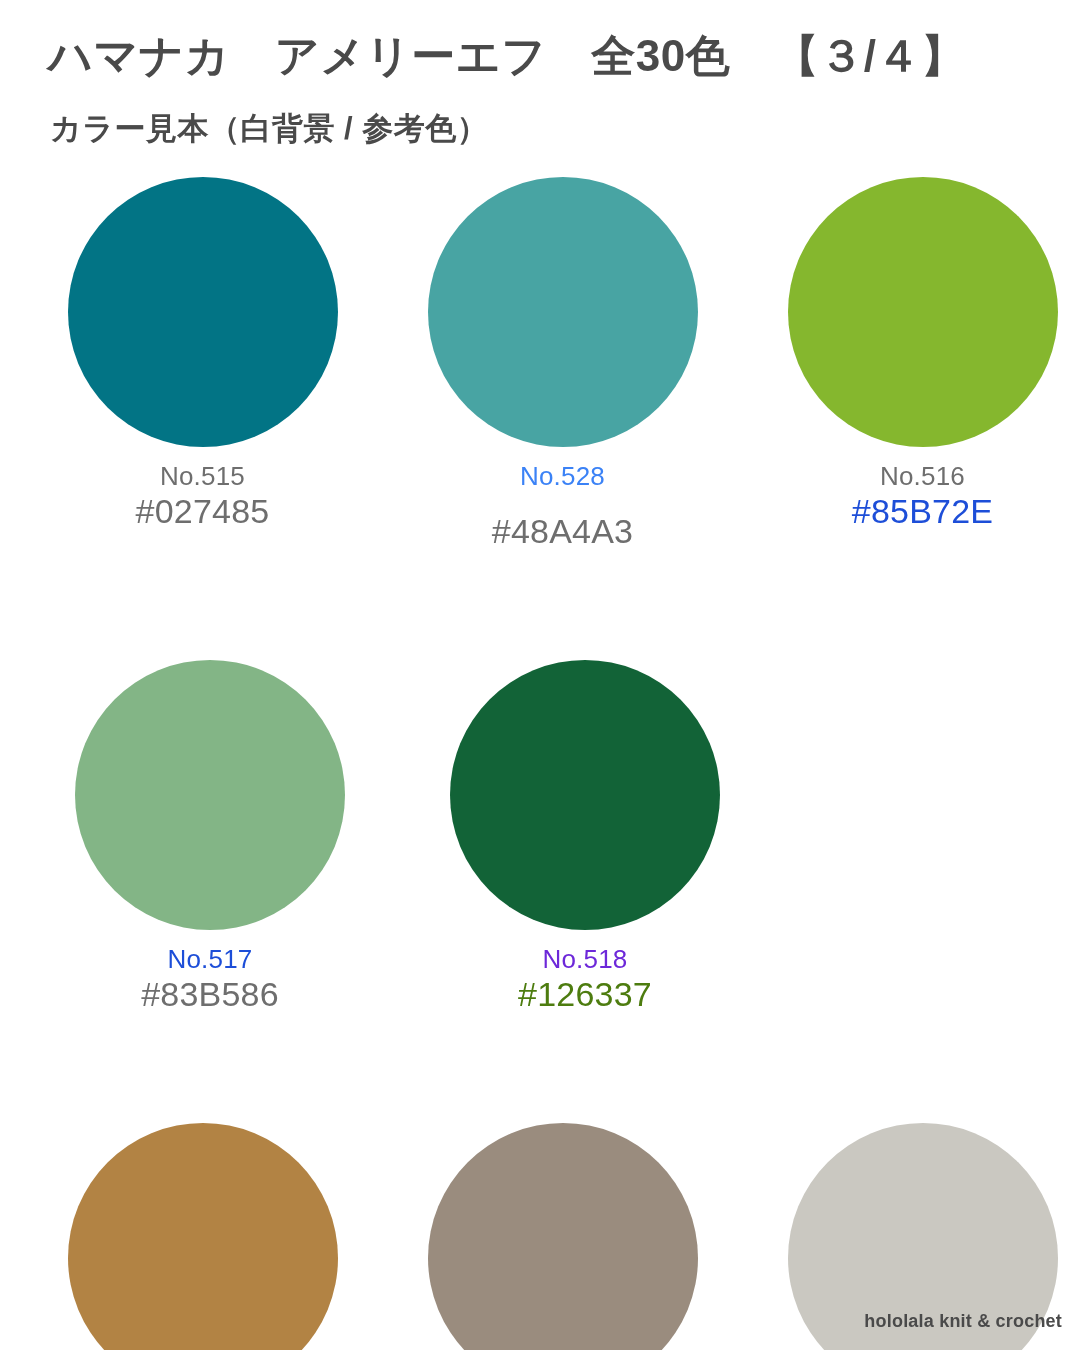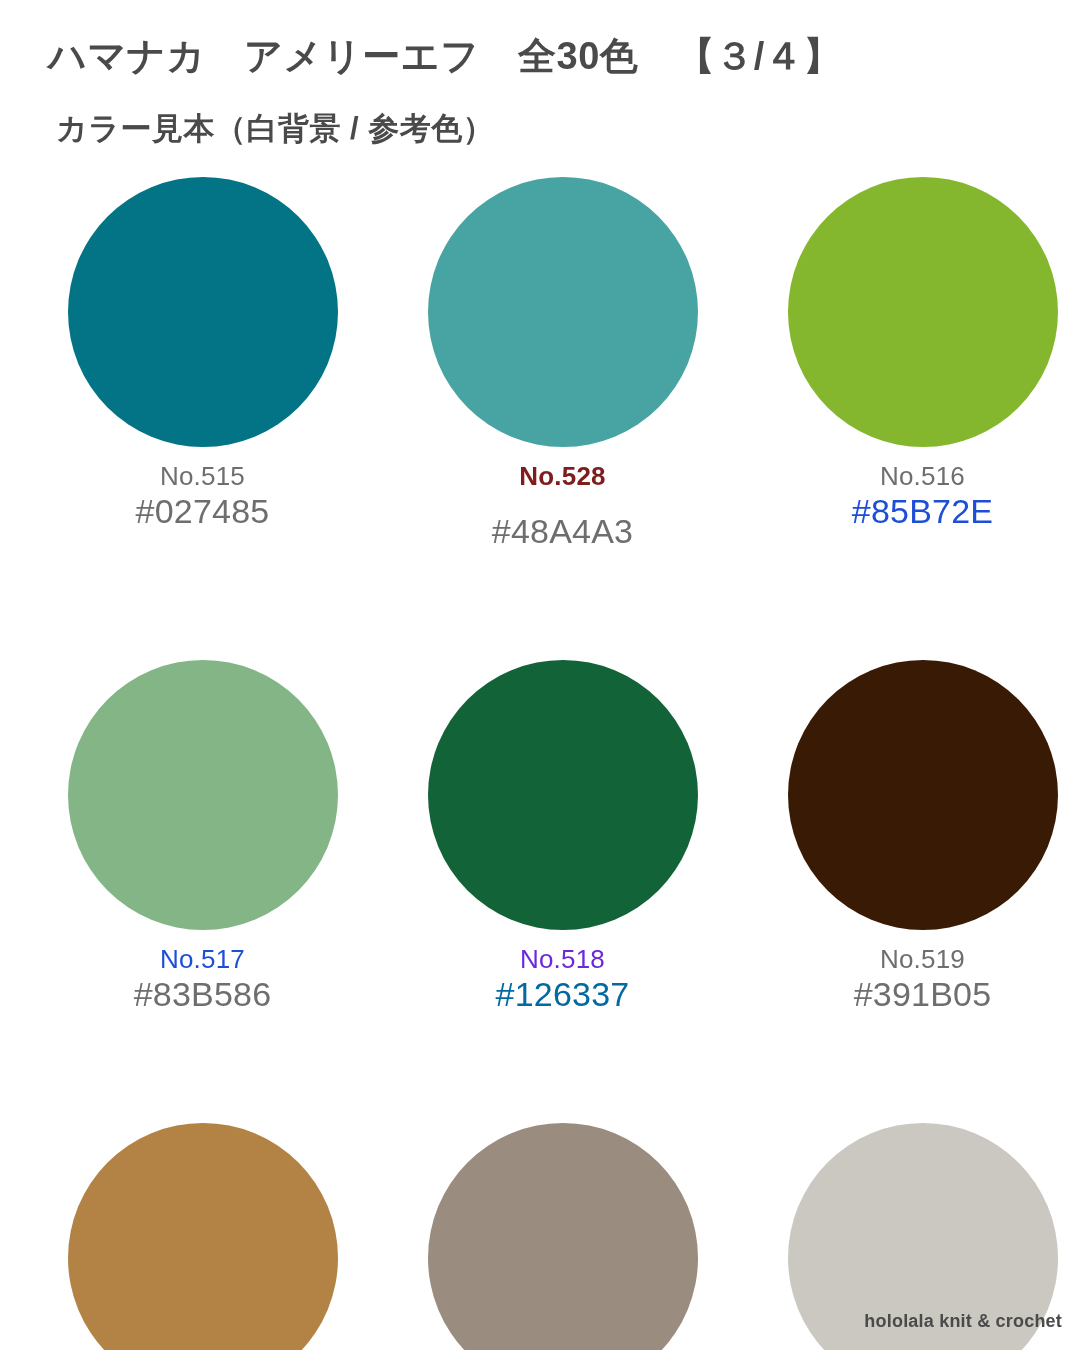--- a/index.html
+++ b/index.html
@@ -23,39 +23,38 @@
   }
 
   .header {
     padding: 0;
   }
 
   .title {
     position: absolute;
     left: 48px;
     top: 32px;
-    font-size: 38px;
+    font-size: 44px;
     line-height: 48px;
     font-weight: 700;
     color: #4a4a4a;
     letter-spacing: 0.5px;
     white-space: pre;
   }
 
   .subtitle {
     position: absolute;
     left: 50px;
     top: 108px;
     font-size: 31px;
     line-height: 42px;
     font-weight: 700;
     color: #4a4a4a;
     letter-spacing: 0.5px;
     white-space: pre;
-    margin-left: 6px;
   }
 
   .swatch-grid {
     position: absolute;
     left: 0;
     top: 177px;
     width: 1080px;
   }
 
   .swatch-row {
@@ -126,45 +125,40 @@
   <div class="swatch-grid">
 
     <div class="swatch-row">
       <div class="swatch-cell">
         <div class="swatch-circle" style="background-color: rgb(2, 116, 133);"></div>
         <div class="swatch-label" style="color: rgb(110, 110, 110);">No.515</div>
         <div class="swatch-code" style="color: rgb(110, 110, 110);">#027485</div>
       </div>
       <div class="swatch-cell">
         <div class="swatch-circle" style="background-color: rgb(72, 164, 163);"></div>
-        <div class="swatch-label" style="color: #7f1d1d; font-weight: bold;">No.528</div>
+        <div class="swatch-label" style="color: #3b82f6;">No.528</div>
         <div class="swatch-code" style="color: rgb(110, 110, 110); margin-top: 20px;">#48A4A3</div>
       </div>
       <div class="swatch-cell">
         <div class="swatch-circle" style="background-color: rgb(133, 183, 46);"></div>
         <div class="swatch-label" style="color: rgb(110, 110, 110);">No.516</div>
         <div class="swatch-code" style="color: #1d4ed8;">#85B72E</div>
       </div>
     </div>
 
     <div class="swatch-row">
       <div class="swatch-cell">
         <div class="swatch-circle" style="background-color: rgb(131, 181, 134);"></div>
         <div class="swatch-label" style="color: #1d4ed8;">No.517</div>
         <div class="swatch-code" style="color: rgb(110, 110, 110);">#83B586</div>
       </div>
       <div class="swatch-cell">
         <div class="swatch-circle" style="background-color: rgb(18, 99, 55);"></div>
         <div class="swatch-label" style="color: #6d28d9;">No.518</div>
-        <div class="swatch-code" style="color: #0369a1;">#126337</div>
-      </div>
-      <div class="swatch-cell">
-        <div class="swatch-circle" style="background-color: rgb(57, 27, 5);"></div>
-        <div class="swatch-label" style="color: rgb(110, 110, 110);">No.519</div>
-        <div class="swatch-code" style="color: rgb(110, 110, 110);">#391B05</div>
+        <div class="swatch-code" style="color: #4d7c0f;">#126337</div>
       </div>
     </div>
 
     <div class="swatch-row">
       <div class="swatch-cell">
         <div class="swatch-circle" style="background-color: rgb(178, 131, 68);"></div>
 
       </div>
       <div class="swatch-cell">
         <div class="swatch-circle" style="background-color: rgb(154, 140, 126);"></div>

